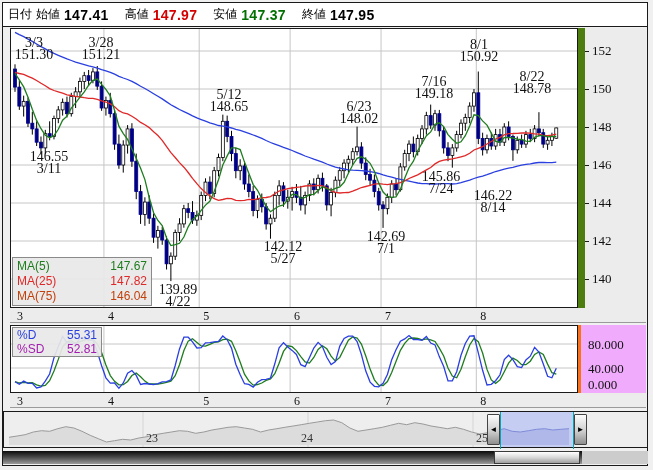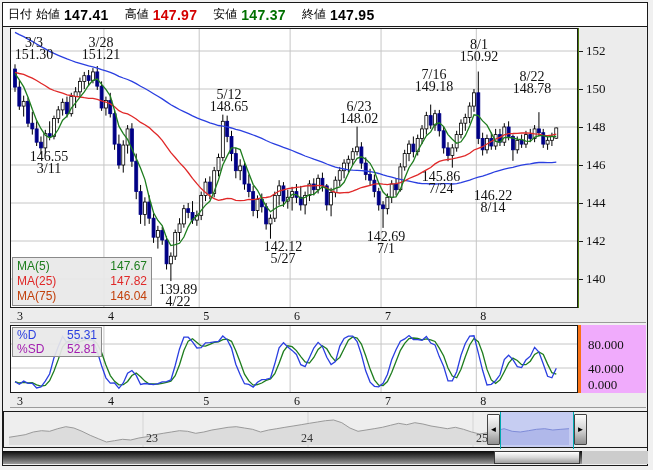--- a/index.html
+++ b/index.html
@@ -10,21 +10,21 @@
   .header{position:absolute;left:3px;top:3px;width:644px;height:24px;background:#ffffff;
     border-bottom:1px solid #1a1a1a;display:flex;align-items:center;padding-left:5px;box-sizing:border-box;}
   .header .lab{font-size:12px;color:#000;margin-right:4px;}
   .header .val{font-size:14px;font-weight:bold;color:#000;margin-right:16px;letter-spacing:0.3px;}
   .header .date{font-size:13px;font-weight:bold;margin-right:14px;}
   .val.hi{color:#d40000;} .val.lo{color:#007000;}
   
   .plot{position:absolute;left:10px;top:28px;width:568px;height:280px;background:#fff;
     border:1px solid #1a1a1a;box-sizing:border-box;}
   .paxis{position:absolute;left:578px;top:28px;width:68px;height:280px;background:#ececec;
-    border-left:1px solid #4d7c0f;box-sizing:border-box;}
+    border-left:7px solid #4d7c0f;box-sizing:border-box;}
   .axlab{position:absolute;left:7px;font-family:"Liberation Serif",serif;font-size:13px;color:#111;}
   .tick{position:absolute;left:0px;width:4px;height:1px;background:#1a1a1a;}
   .xstrip{position:absolute;left:10px;width:636px;height:14px;background:#ececec;
     border-bottom:1px solid #9a9a9a;}
   .mlab{position:absolute;top:1px;font-family:"Liberation Serif",serif;font-size:12px;color:#111;}
   
   .anno{position:absolute;transform:translateX(-50%);text-align:center;
     font-family:"Liberation Serif",serif;font-size:14px;line-height:12px;color:#111;white-space:pre-line;}
   
   .ma-box{position:absolute;left:1px;top:228px;width:140px;background:rgba(232,232,232,0.92);
@@ -356,21 +356,21 @@
         <div class="anno" style="left: 167px; top: 255px;">139.89
 4/22</div>
         <div class="anno" style="left: 218px; top: 60px;">5/12
 148.65</div>
         <div class="anno" style="left: 272px; top: 212px;">142.12
 5/27</div>
         <div class="anno" style="left: 348px; top: 72px;">6/23
 148.02</div>
         <div class="anno" style="left: 375px; top: 202px;">142.69
 7/1</div>
-        <div class="anno" style="left: 423px; top: 40px;">7/16
+        <div class="anno" style="left: 423px; top: 47px;">7/16
 149.18</div>
         <div class="anno" style="left: 430px; top: 142px;">145.86
 7/24</div>
         <div class="anno" style="left: 468px; top: 10px;">8/1
 150.92</div>
         <div class="anno" style="left: 482px; top: 127px; margin-top: 34px;">146.22
 8/14</div>
         <div class="anno" style="left: 521px; top: 42px;">8/22
 148.78</div>
       </div>

